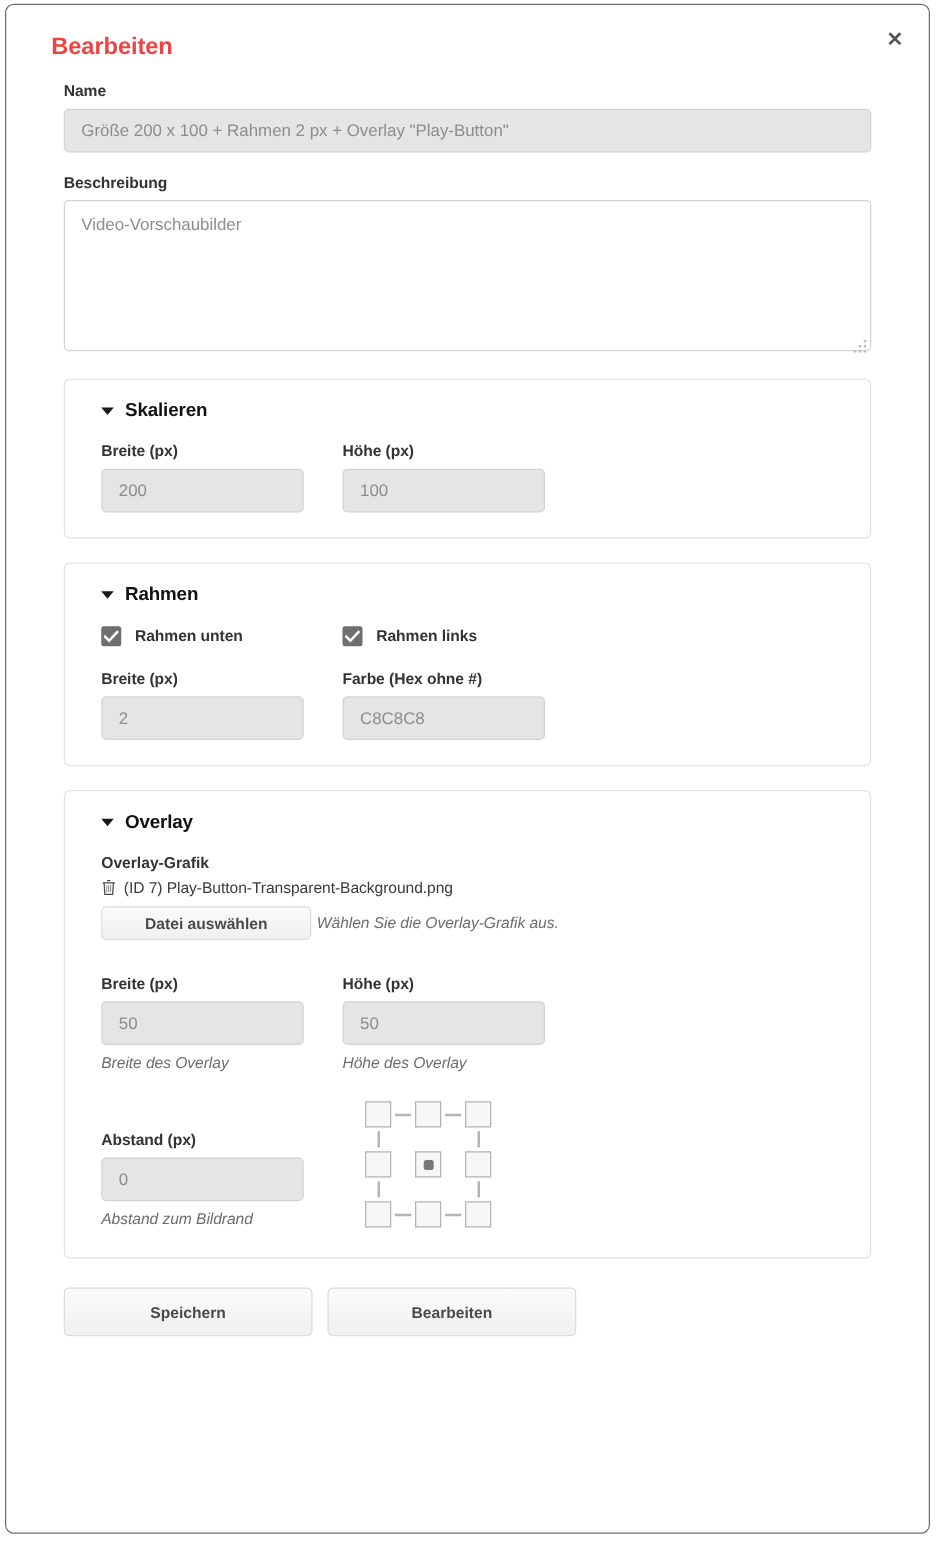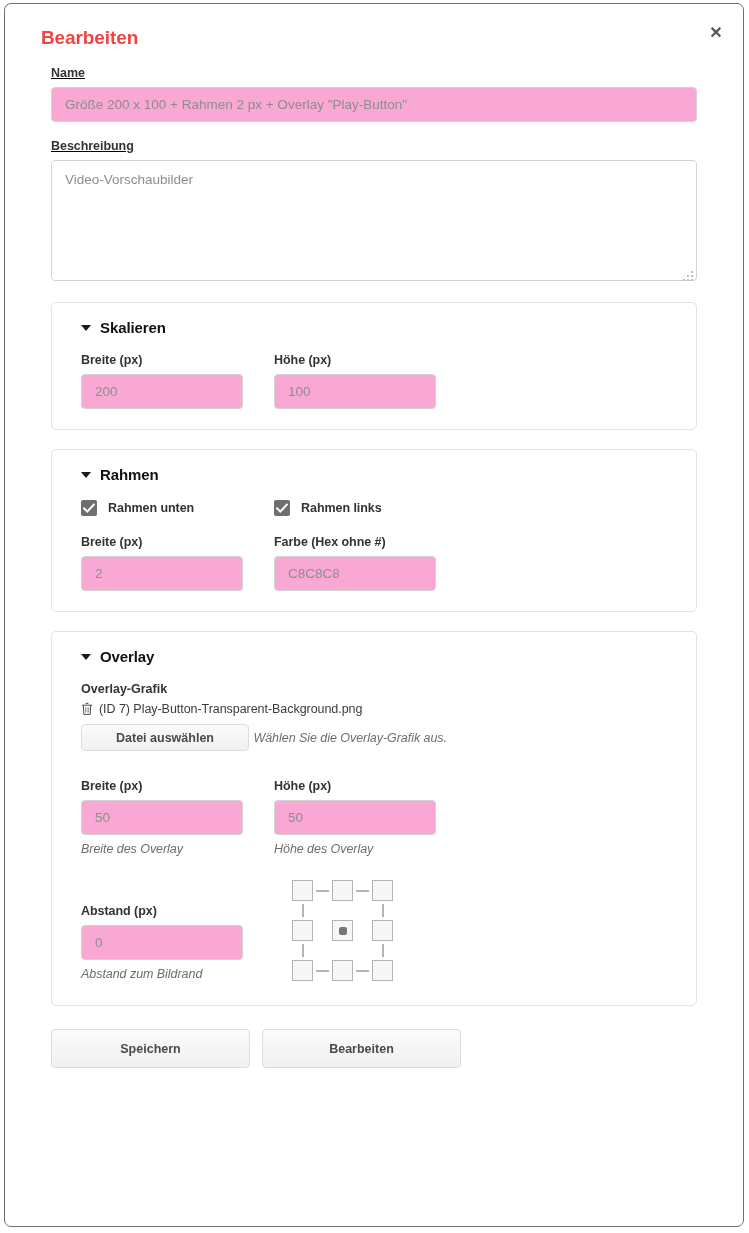--- a/index.html
+++ b/index.html
@@ -67,21 +67,21 @@
     margin: 0 0 7px 0;
     display: block;
     letter-spacing: -0.05px;
   }
   .text-input {
     box-sizing: border-box;
     width: 100%;
     height: 35px;
     border: 1px solid #d3d3d3;
     border-radius: 4px;
-    background: #f9a8d4;
+    background: #e5e5e5;
     padding: 0 13px;
     font-size: 13.5px;
     color: #555555;
     font-family: "Liberation Sans", sans-serif;
     outline: none;
   }
   .text-input::placeholder { color: #8d8d8d; opacity: 1; }
   .textarea-wrap { position: relative; }
   .text-area {
     box-sizing: border-box;
@@ -105,21 +105,21 @@
     width: 10px;
     height: 10px;
     pointer-events: none;
   }
   .resize-grip i {
     position: absolute;
     width: 2px;
     height: 2px;
     background: #bdbdbd;
   }
-  .field-group { margin-bottom: 17px; text-decoration: underline; }
+  .field-group { margin-bottom: 17px; }
 
   .panel {
     box-sizing: border-box;
     border: 1px solid #e3e3e3;
     border-radius: 5px;
     background: #ffffff;
     padding: 16px 29px 20px 29px;
     margin-bottom: 19px;
   }
   .panel-head {

